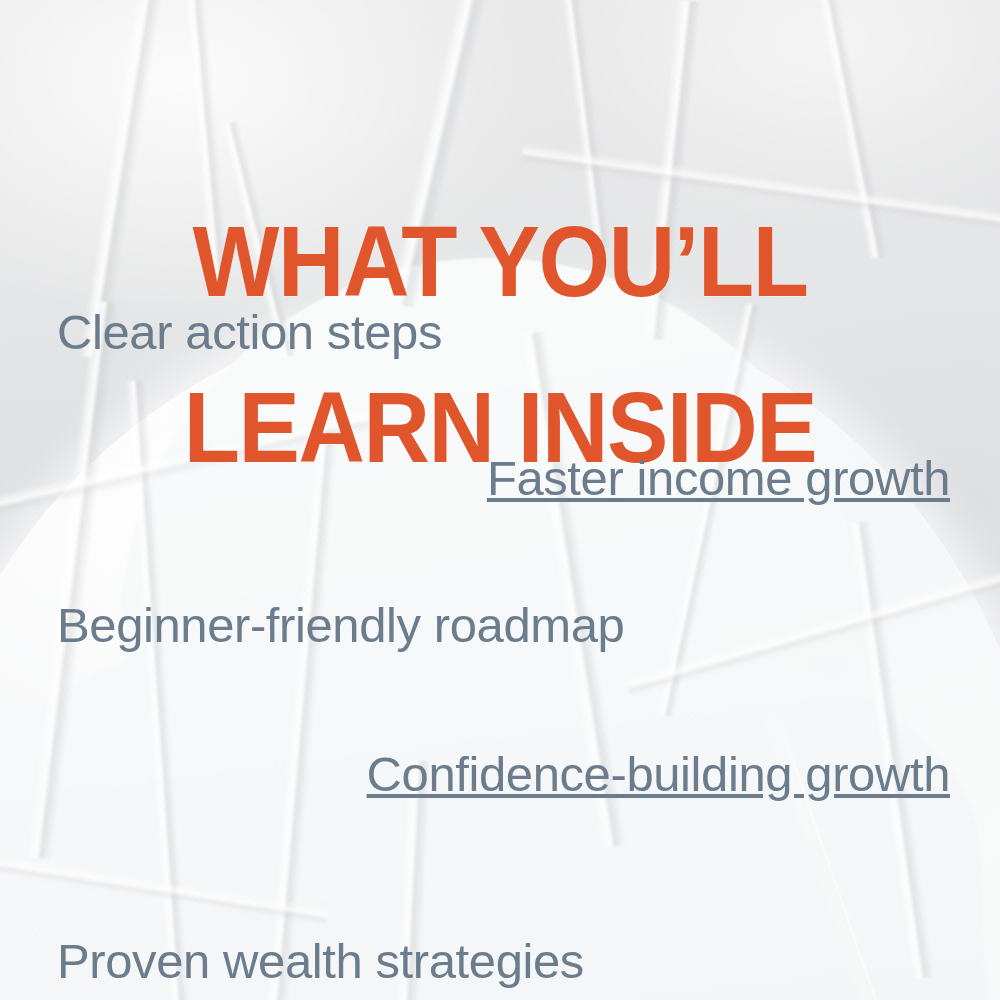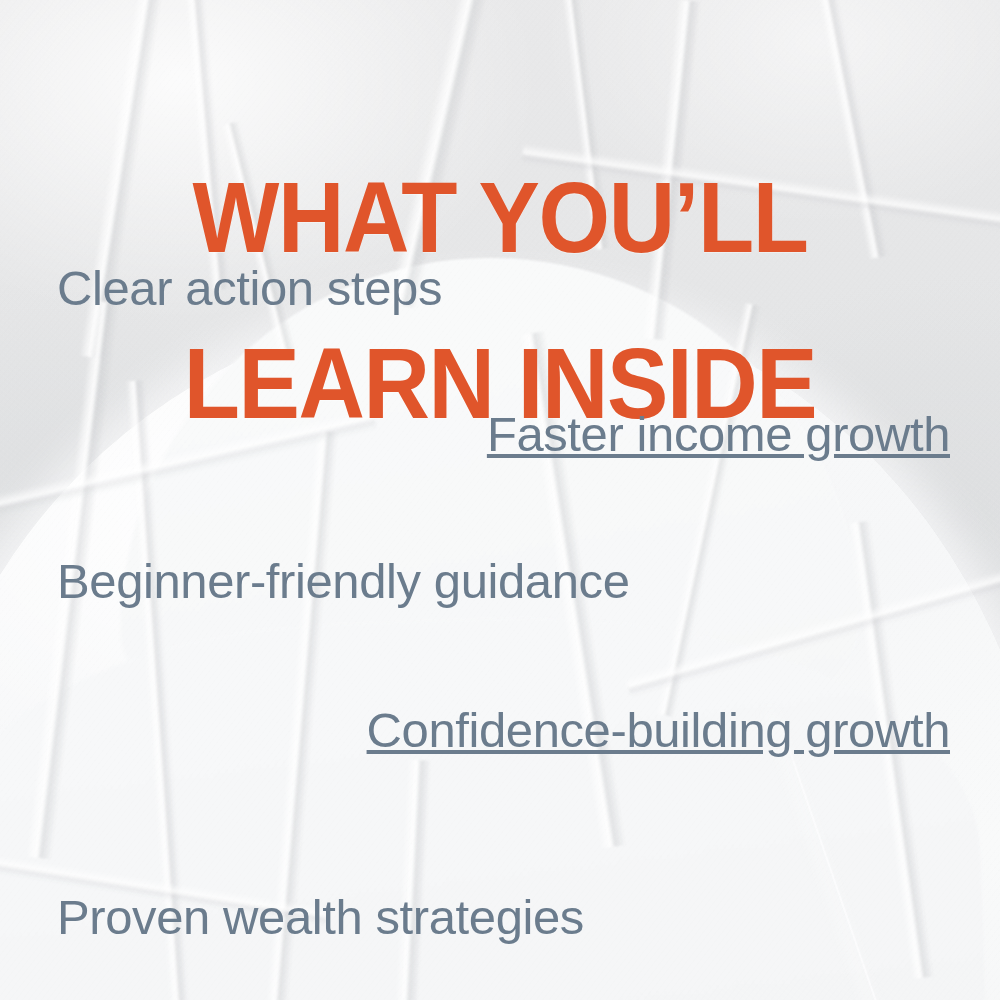--- a/index.html
+++ b/index.html
@@ -115,21 +115,21 @@
     position: absolute;
     inset: 0;
     pointer-events: none;
     opacity: 0.30;
     background-image:
       repeating-linear-gradient(37deg,  rgba(255,255,255,0.16) 0px, rgba(255,255,255,0.16) 1px, rgba(0,0,0,0) 1px, rgba(0,0,0,0) 4px),
       repeating-linear-gradient(-52deg, rgba(0,0,0,0.025) 0px,  rgba(0,0,0,0.025) 1px,  rgba(0,0,0,0) 1px,  rgba(0,0,0,0) 5px);
   }
 
   
-  .content { position: absolute; inset: 0; }
+  .content { position: absolute; inset: 0; margin-top: 44px; }
 
   .headline {
     position: absolute;
     left: 0;
     top: 26px;
     width: 1000px;
     text-align: center;
     font-family: "Liberation Sans Narrow", "Liberation Sans", sans-serif;
     font-weight: 700;
     font-size: 100px;
@@ -197,18 +197,18 @@
 
   <div class="content">
 
     <h1 class="headline">
       <span class="hl-line">WHAT YOU’LL</span>
       <span class="hl-line">LEARN INSIDE</span>
     </h1>
 
     <div class="benefit b-left b1">Clear action steps</div>
     <div class="benefit b-right b2">Faster income growth</div>
-    <div class="benefit b-left b3">Beginner-friendly guidance</div>
+    <div class="benefit b-left b3">Beginner-friendly roadmap</div>
     <div class="benefit b-right b4">Confidence-building growth</div>
     <div class="benefit b-left b5">Proven wealth strategies</div>
 
   </div>
 </div>
 
 </body></html>

